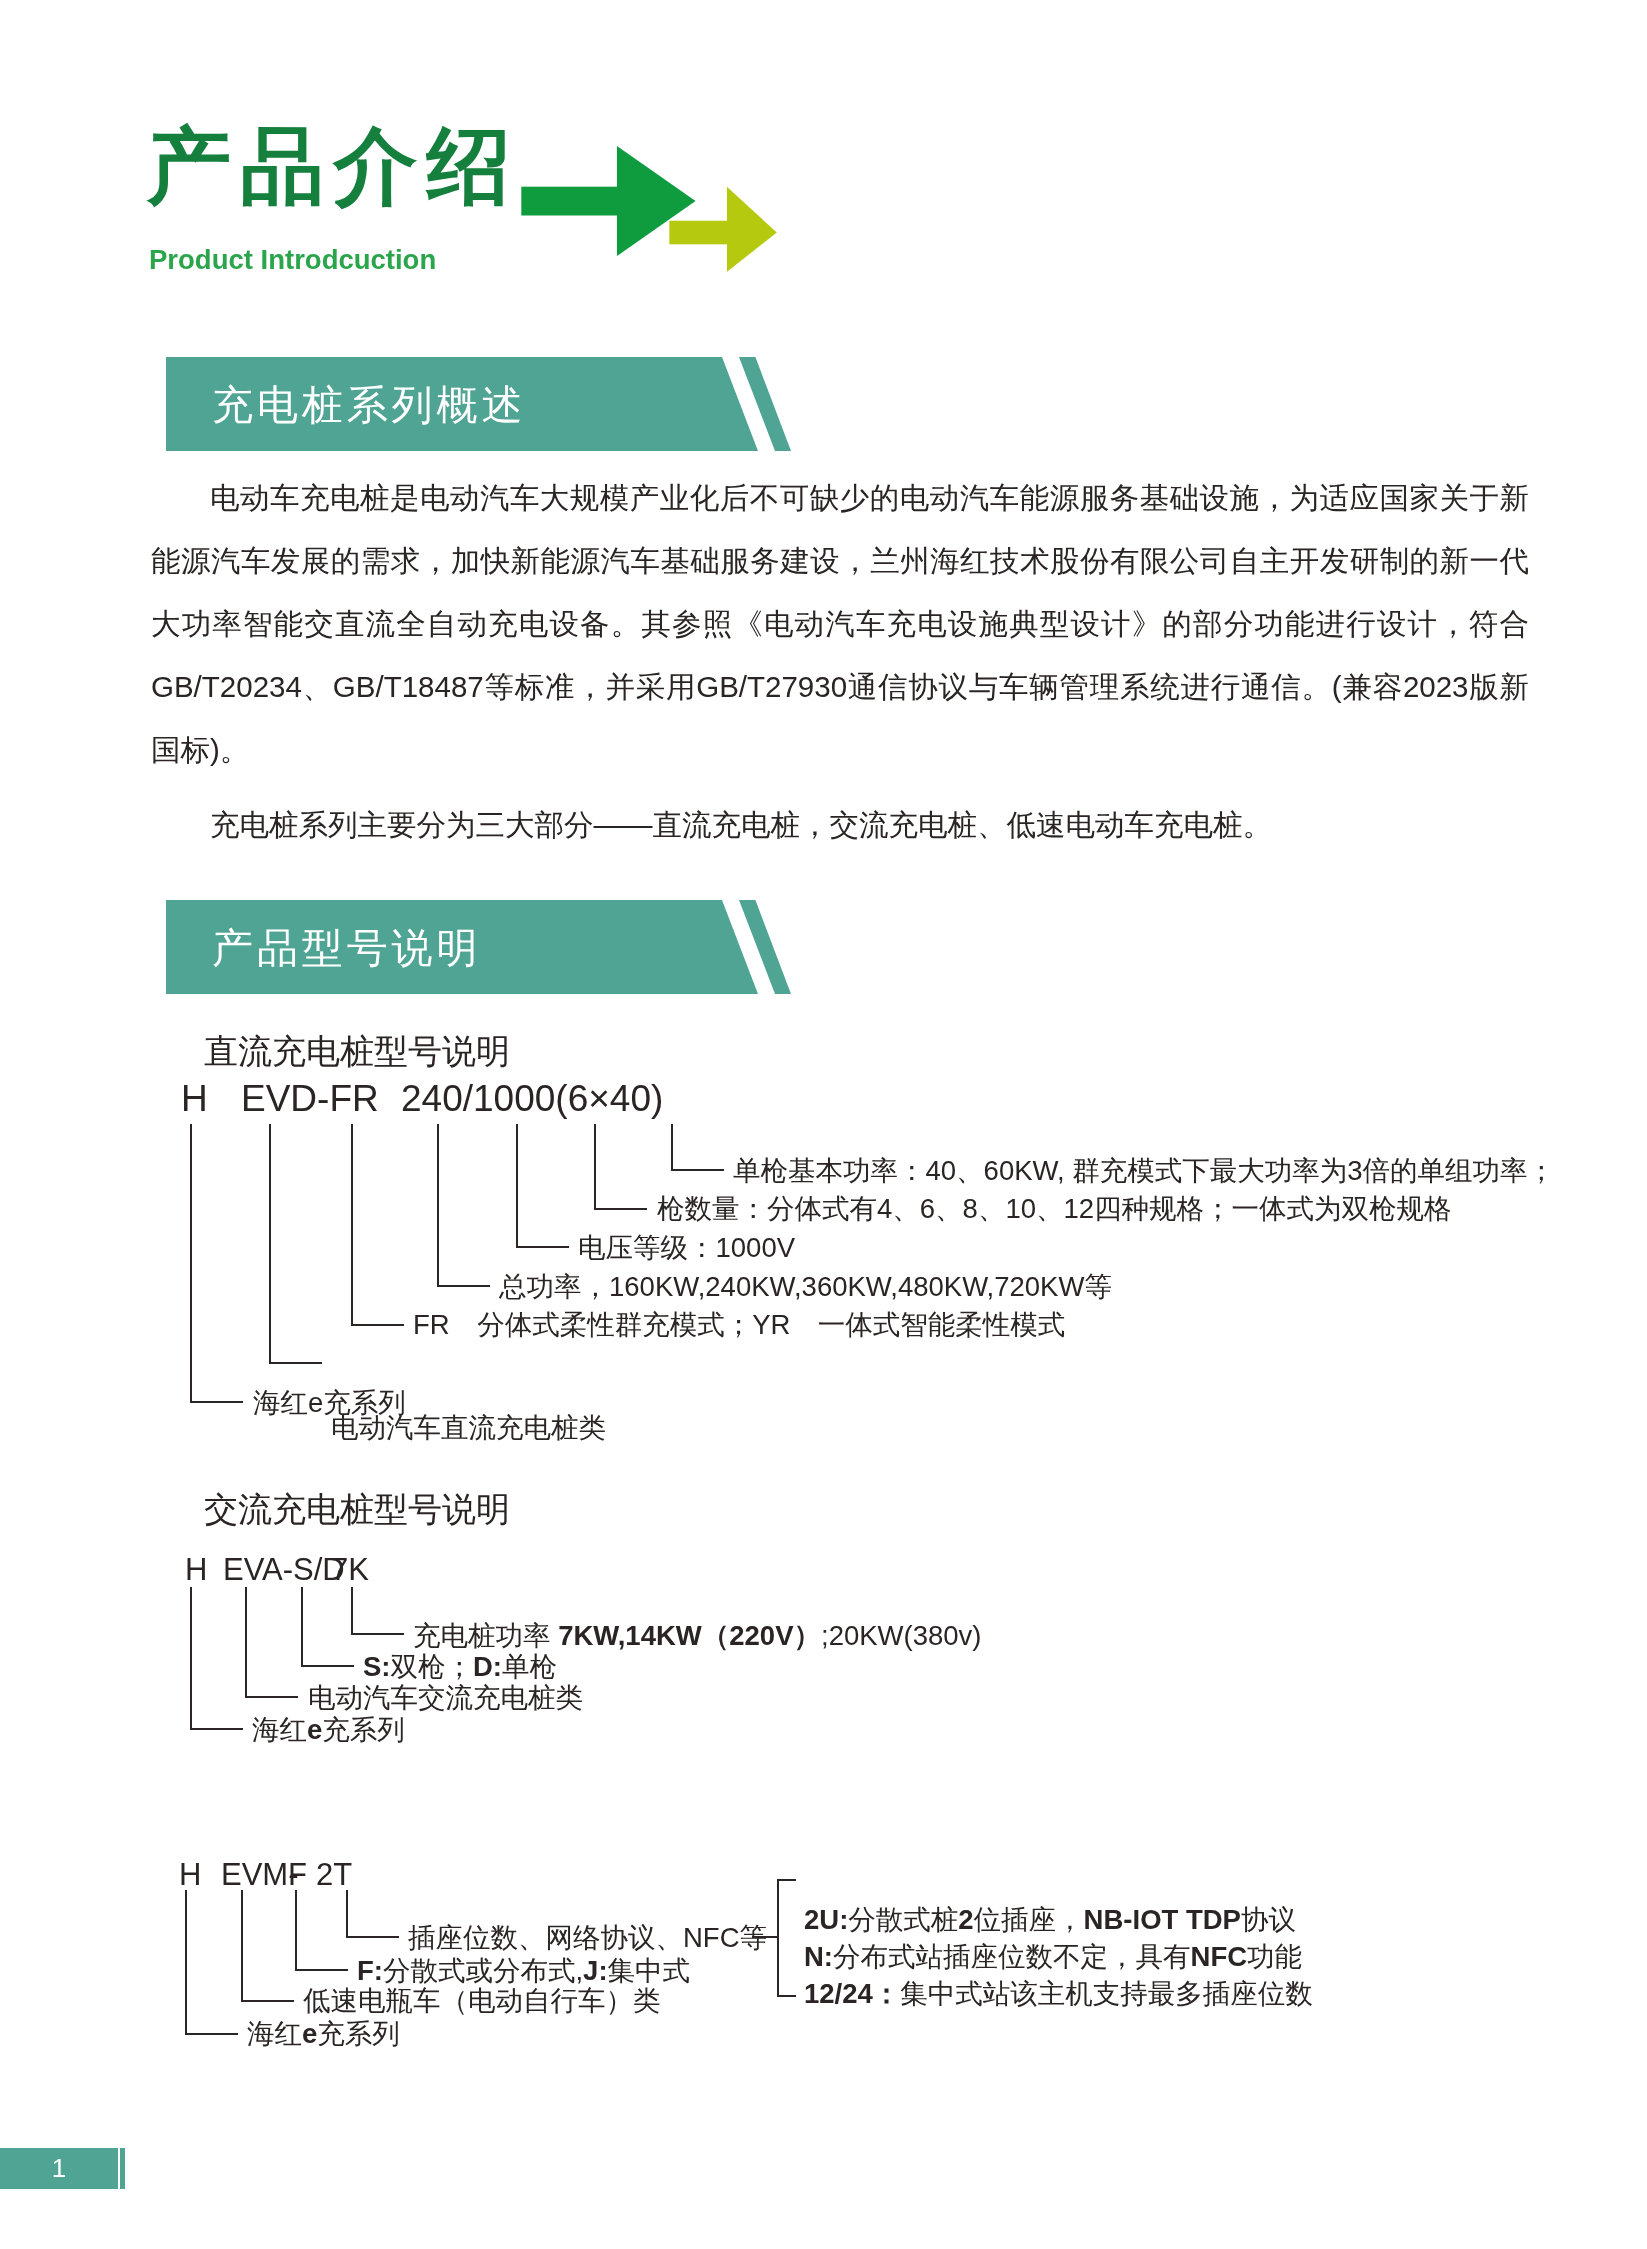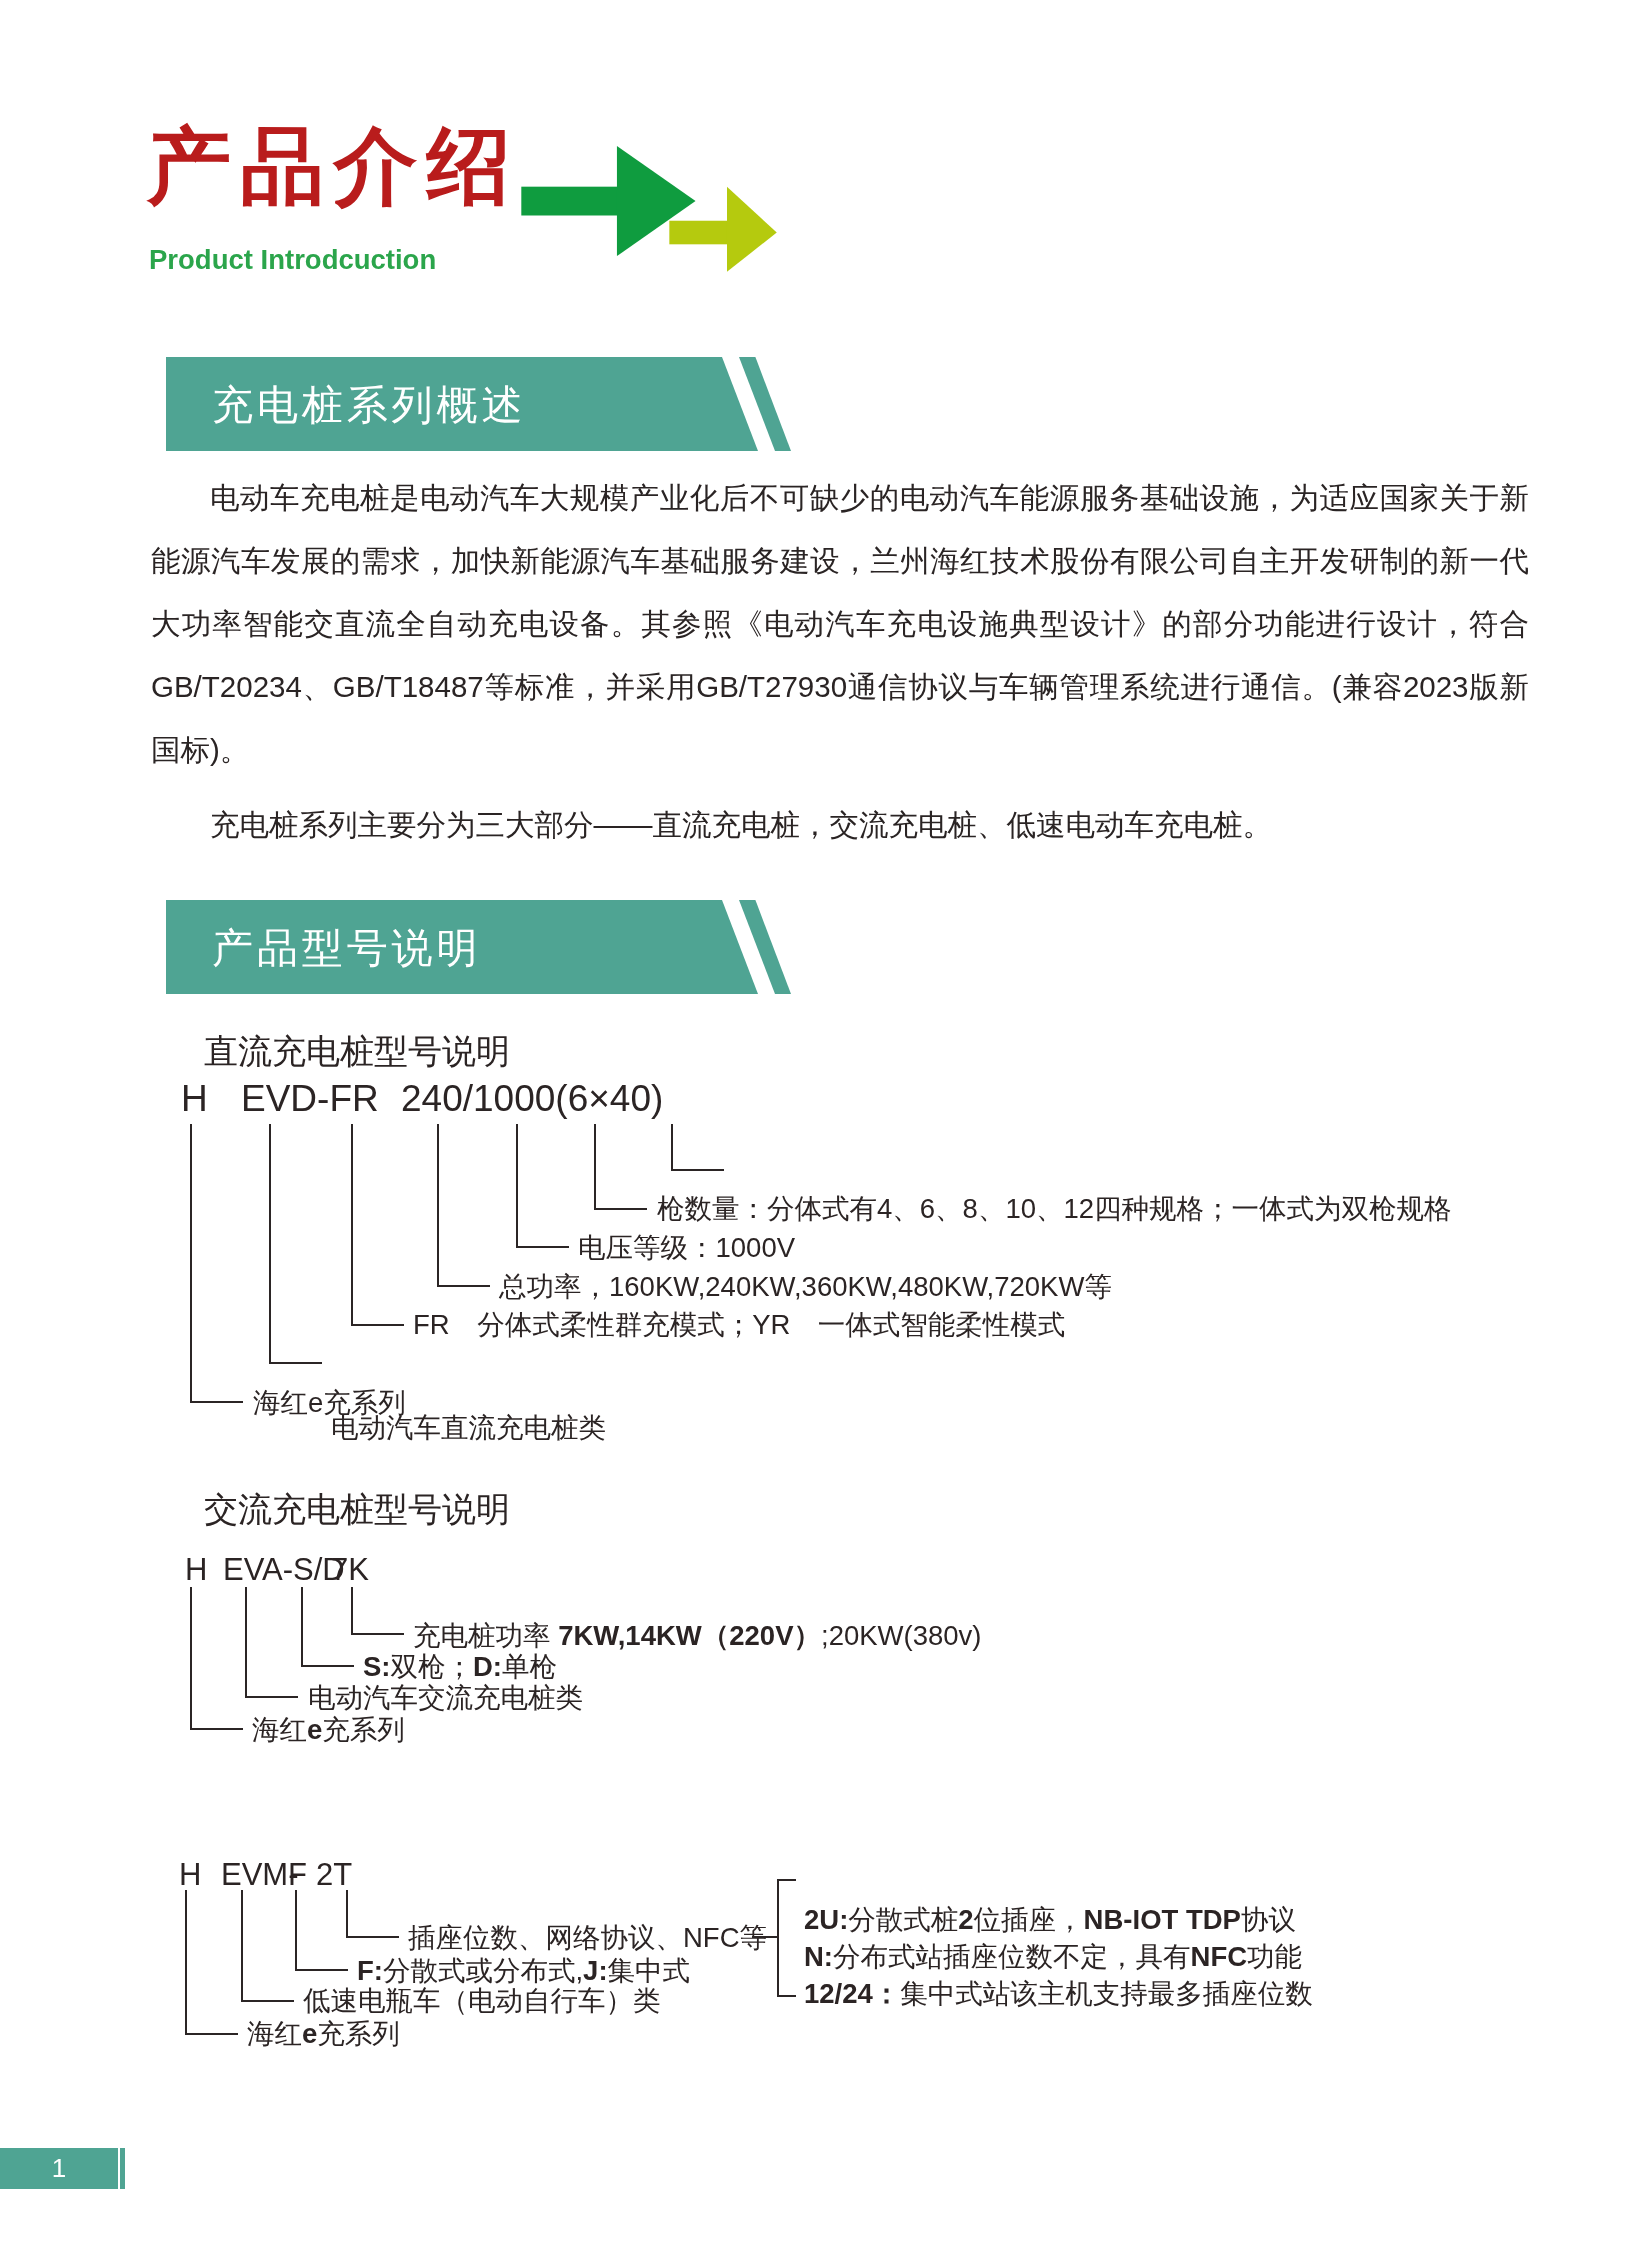--- a/index.html
+++ b/index.html
@@ -7,21 +7,21 @@
     position:relative;
     width:1647px;height:2250px;
     background:#ffffff;
     font-family:"Liberation Sans","DejaVu Sans",sans-serif;
     color:#2b2424;
     overflow:hidden;
   }
   
   .title-cn{
     position:absolute;left:147px;top:124px;
-    font-size:84px;font-weight:700;color:#b91c1c;
+    font-size:84px;font-weight:700;color:#15803d;
     letter-spacing:9.2px;line-height:84px;white-space:nowrap;
   }
   .title-en{
     position:absolute;left:149px;top:244px;
     font-size:27.5px;font-weight:700;color:#2ba54b;
     white-space:nowrap;
   }
   .arrows{position:absolute;left:520px;top:121px;}
   
   .banner{position:absolute;left:166px;width:628px;height:86px;}
@@ -123,20 +123,21 @@
   <div class="elbow" style="left:516px;top:1124px;width:51px;height:122px;"></div>
   <div class="elbow" style="left:594px;top:1124px;width:51px;height:84px;"></div>
   <div class="elbow" style="left:671px;top:1124px;width:51px;height:45px;"></div>
 
   <div class="anno" style="left:253px;top:1385px;">海红e充系列</div>
   <div class="anno" style="left:331px;top:1410px;">电动汽车直流充电桩类</div>
   <div class="anno" style="left:413px;top:1307px;">FR　分体式柔性群充模式；YR　一体式智能柔性模式</div>
   <div class="anno" style="left:499px;top:1269px;">总功率，160KW,240KW,360KW,480KW,720KW等</div>
   <div class="anno" style="left:578px;top:1230px;">电压等级：1000V</div>
   <div class="anno" style="left:657px;top:1191px;">枪数量：分体式有4、6、8、10、12四种规格；一体式为双枪规格</div>
+  <div class="anno" style="left:733px;top:1153px;">单枪基本功率：40、60KW, 群充模式下最大功率为3倍的单组功率；</div>
 
   <div class="subtitle" style="left:204px;top:1491px;">交流充电桩型号说明</div>
   <div class="model-part sm" style="left:185px;top:1553px;">H</div>
   <div class="model-part sm" style="left:223px;top:1553px;">EVA-S/D</div>
   <div class="model-part sm" style="left:331px;top:1553px;">7K</div>
 
   <div class="elbow" style="left:190px;top:1587px;width:51px;height:141px;"></div>
   <div class="elbow" style="left:245px;top:1587px;width:51px;height:109px;"></div>
   <div class="elbow" style="left:301px;top:1587px;width:51px;height:78px;"></div>
   <div class="elbow" style="left:351px;top:1587px;width:51px;height:46px;"></div>

